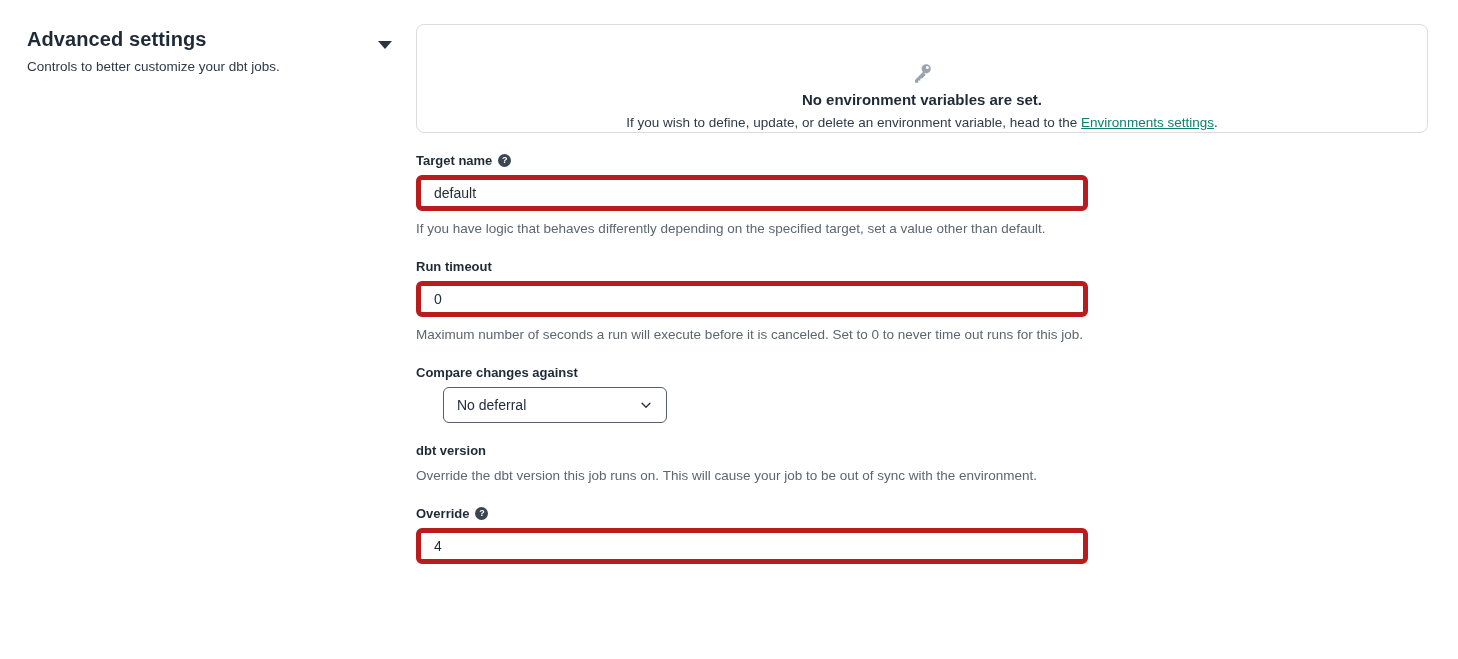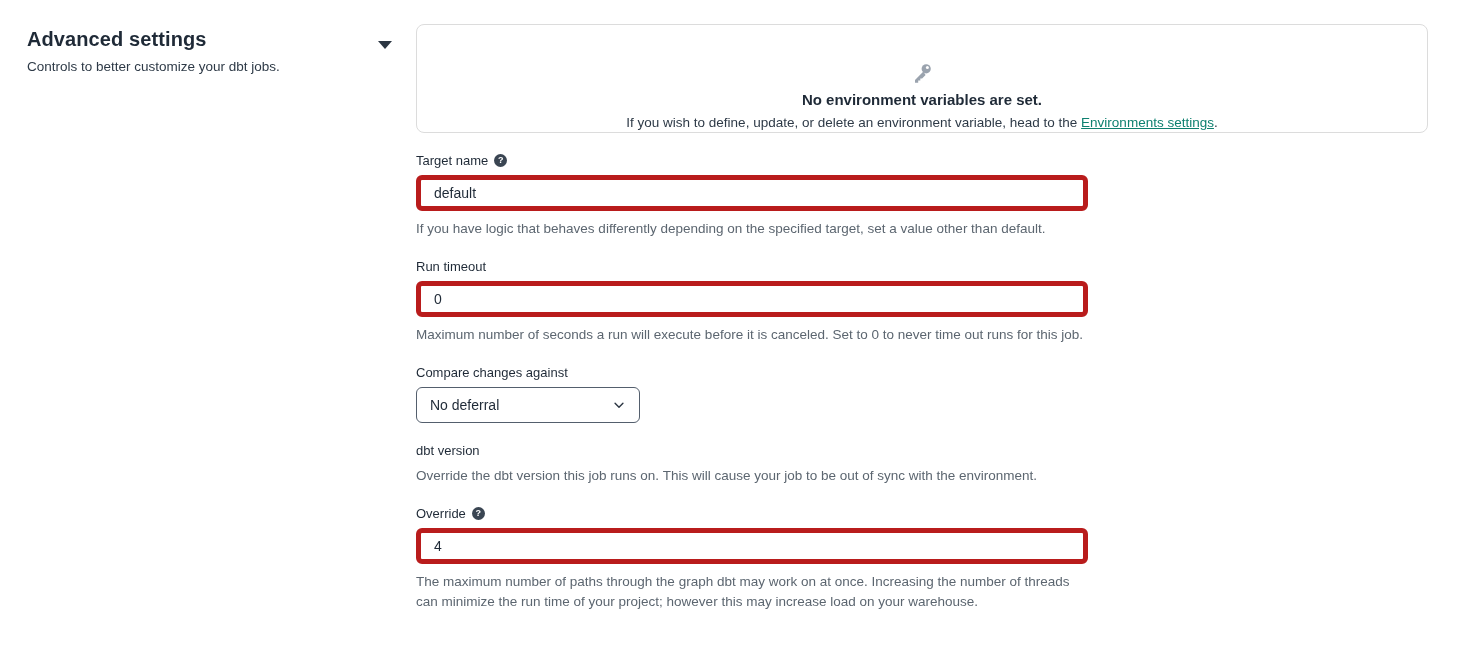--- a/index.html
+++ b/index.html
@@ -88,21 +88,21 @@
   .form-area { margin-top: 20px; width: 672px; }
   .field-group { margin-bottom: 20px; }
   .field-label-row {
     display: flex;
     align-items: center;
     gap: 6px;
     margin-bottom: 7px;
   }
   .field-label {
     font-size: 13px;
-    font-weight: 400;
+    font-weight: 700;
     color: #1f2a37;
   }
   .help-icon {
     width: 13px;
     height: 13px;
     border-radius: 50%;
     background: #3a4552;
     color: #ffffff;
     font-size: 9px;
     font-weight: 700;
@@ -129,21 +129,21 @@
     border-radius: 6px;
     background: #ffffff;
     display: flex;
     align-items: center;
     justify-content: space-between;
     padding: 0 13px;
     font-size: 14px;
     color: #1f2a37;
     cursor: pointer;
   }
-  .dropdown.small { width: 224px; }
+  .dropdown.small { width: 224px; margin-left: 27px; }
   .dropdown.full { width: 672px; }
   .chevron { display: flex; align-items: center; }
   .helper-text {
     margin: 8px 0 0 0;
     font-size: 13.5px;
     line-height: 20px;
     color: #5c6670;
   }
 </style>
 </head>
@@ -208,17 +208,16 @@
       </div>
       <p class="helper-text">Override the dbt version this job runs on. This will cause your job to be out of sync with the environment.</p>
     </div>
 
     <div class="field-group">
       <div class="field-label-row">
         <span class="field-label">Override</span>
         <span class="help-icon">?</span>
       </div>
       <input type="text" class="text-input" value="4" style="">
-      <p class="helper-text">The maximum number of paths through the graph dbt may work on at once. Increasing the number of threads can minimize the run time of your project; however this may increase load on your warehouse.</p>
     </div>
 
   </div>
 </div>
 
 </body></html>

